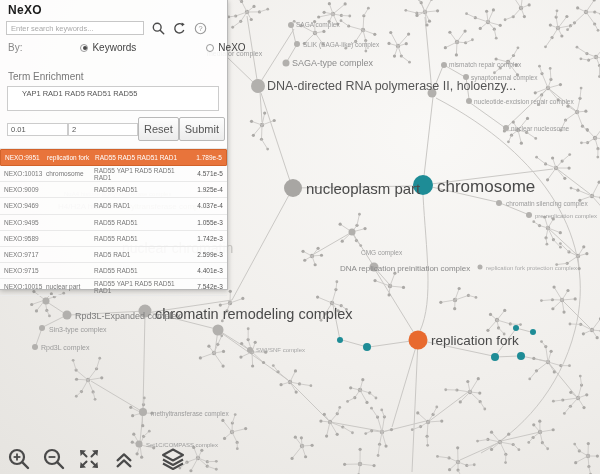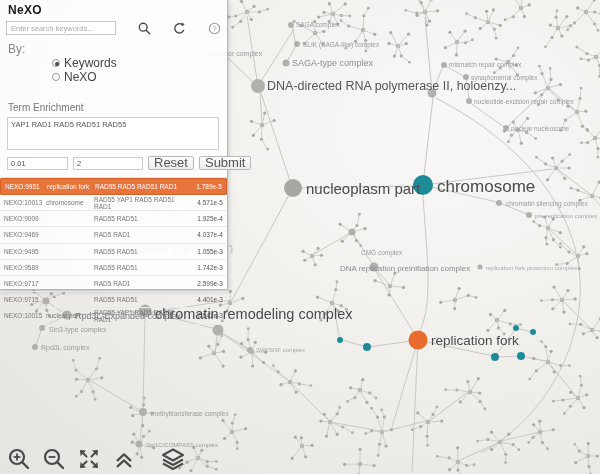--- a/index.html
+++ b/index.html
@@ -6,38 +6,38 @@
   *{box-sizing:border-box;font-family:"Liberation Sans",sans-serif;}
   .stage{position:relative;width:600px;height:474px;overflow:hidden;
     background:radial-gradient(ellipse at 72% 28%, #f9f8f6 0%, #f1efec 50%, #e6e4e0 100%);}
   #graph{position:absolute;left:0;top:0;}
 
   
   .panel{position:absolute;left:0;top:0;width:228px;height:290px;
     background:rgba(255,255,255,0.86);border:1px solid #b9b9b9;border-left:none;border-top:none;
     box-shadow:0 1px 5px rgba(0,0,0,0.25);}
   .p-title{padding:3px 8px 2px;font-size:12px;font-weight:bold;color:#1c1c1c;letter-spacing:.3px;}
-  .p-search-row{display:flex;align-items:center;padding:2px 6px 1px;gap:22px;}
+  .p-search-row{display:flex;align-items:center;padding:2px 6px 1px;gap:7px;}
   .p-search-row input{width:138px;height:14px;border:1px solid #c7c7c7;background:#fff;
     font-size:7.5px;padding:0 4px;color:#666;}
   .p-search-row input::placeholder{color:#aaa;}
   .icon-btn{width:14px;height:14px;display:flex;align-items:center;justify-content:center;cursor:pointer;}
-  .p-radio-row{display:flex;align-items:flex-start;padding:6px 8px 4px;font-size:12px;color:#444;flex-direction:column;}
+  .p-radio-row{display:flex;align-items:flex-end;padding:6px 8px 4px;font-size:10px;color:#444;}
   .by{color:#888;margin-right:14px;}
   .radio{display:inline-block;width:8px;height:8px;border:1px solid #9a9a9a;border-radius:50%;
     margin-right:4px;vertical-align:-1px;background:#fff;position:relative;}
   .radio.on::after{content:"";position:absolute;left:1.5px;top:1.5px;width:4px;height:4px;border-radius:50%;background:#4a4a4a;}
   .radio-opt{display:flex;align-items:center;margin-right:26px;margin-left:44px;}
   .p-heading{padding:14px 8px 3px;font-size:10px;color:#777;}
-  .p-query{display:block;width:212px;height:33px;margin:1px 7px 0;border:1px solid #ccc;background:#fff;
-    font-size:7.5px;color:#555;resize:none;padding:2px 3px;line-height:1.3;}
-  .p-params{display:flex;align-items:center;padding:6px 7px 4px;gap:5px;}
+  .p-query{display:block;width:212px;height:25px;margin:1px 7px 0;border:1px solid #ccc;background:#fff;
+    font-size:7.5px;color:#555;resize:none;padding:2px 14px;line-height:1.3;}
+  .p-params{display:flex;align-items:center;padding:6px 7px 4px;}
   .p-params input{height:13px;border:1px solid #ccc;background:#fff;font-size:7.5px;padding:0 3px;color:#555;}
   .in-p{width:61px;} .in-n{width:70px;}
-  .btn{height:14px;font-size:13px;color:#555;background:linear-gradient(#fdfdfd,#ececec);
+  .btn{height:24px;font-size:11px;color:#555;background:linear-gradient(#fdfdfd,#ececec);
     border:1px solid #b9b9b9;border-radius:2px;padding:0 5px;cursor:pointer;line-height:12px;}
   
   .p-table{margin-top:3px;border-top:1px solid #e8e8e8;}
   .trow{display:flex;align-items:center;height:16.2px;border-bottom:1px solid #e9e9e9;
     font-size:6.5px;color:#777;padding:0 4px;cursor:pointer;}
   .trow .rid{width:42px;} .trow .rname{width:48px;} .trow .rgenes{flex:1;} 
   .trow .rval{width:36px;text-align:right;color:#555;}
   .trow.sel{background:#E8743B;border:1px solid #D2622A;border-radius:1px;color:#fff;height:17px;}
   .trow.sel .rval{color:#fff;}
 

